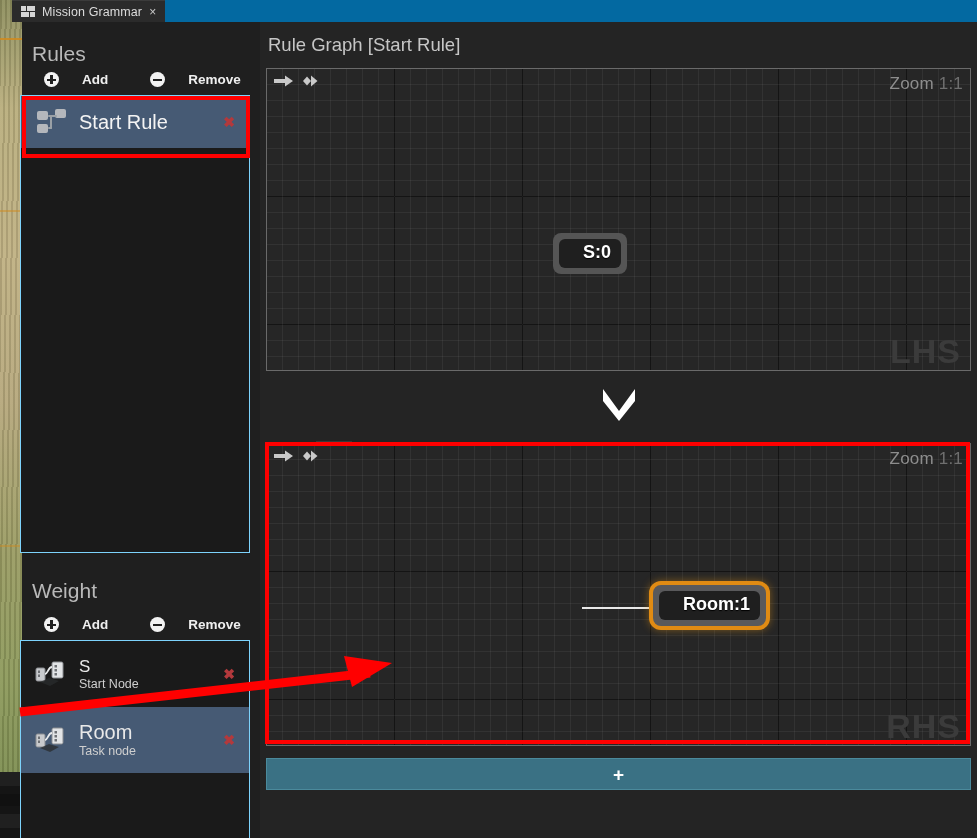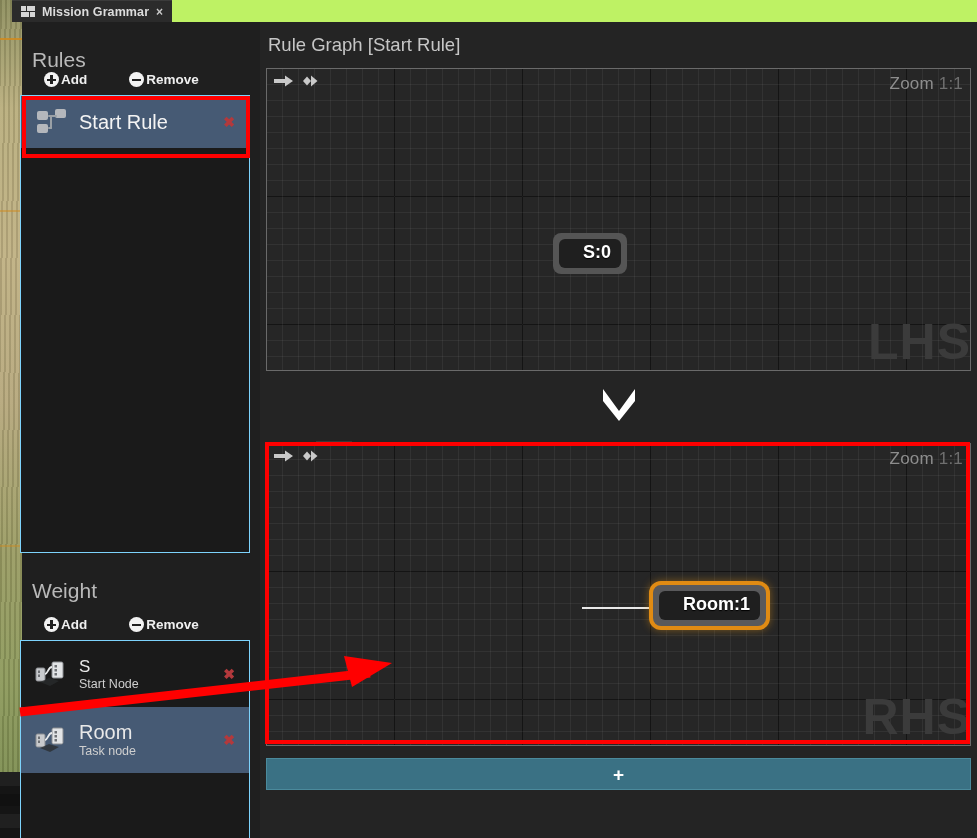--- a/index.html
+++ b/index.html
@@ -22,22 +22,21 @@
     position:absolute; left:0; width:22px; height:2px; background:#d08a1d; opacity:.85;
   }
   .viewport-strip-dark {
     position:absolute; left:0; top:772px; width:22px; height:66px; background:#151515;
   }
   .viewport-strip-dark .r { position:absolute; left:0; width:22px; background:#202020; }
 
   
   .tabbar {
     position: absolute; left: 12px; top: 0; width: 965px; height: 22px;
-    background: #bef264;
-    font-weight: bold;
+    background: #0369a1;
   }
   .tab {
     position: absolute; left: 0; top: 0; height: 22px;
     background: #2b2b2b;
     display: flex; align-items: center; gap: 7px;
     padding: 0 9px 0 9px;
     border-top: 1px solid #3b3b3b;
   }
   .tab-label { color: #dcdcdc; font-size: 12.5px; letter-spacing: .1px; }
   .tab-close { color: #c9c9c9; font-size: 12px; line-height: 1; }
@@ -53,21 +52,21 @@
   
   .left-col {
     position: absolute; left: 22px; top: 22px; width: 238px; height: 816px;
     background: #1f1f1f;
   }
   .panel-title {
     color: #b9b9b9; font-size: 21px; font-weight: 400;
     padding-left: 10px;
   }
   .btnrow { display: flex; align-items: center; gap: 42px; padding-left: 22px; }
-  .mini-btn { display:flex; align-items:center; gap:2px; }
+  .mini-btn { display:flex; align-items:center; gap:23px; }
   .mini-btn-label { color: #efefef; font-size: 13.5px; font-weight: bold; }
   .circ {
     width: 15px; height: 15px; border-radius: 50%;
     background: #f2f2f2; position: relative; flex: none;
   }
   .circ::before {
     content:""; position:absolute; left:3px; top:6.5px; width:9px; height:2.5px; background:#1f1f1f;
   }
   .circ.plus::after {
     content:""; position:absolute; left:6.2px; top:3.2px; width:2.5px; height:9px; background:#1f1f1f;
@@ -129,22 +128,22 @@
       linear-gradient(to bottom, rgba(0,0,0,.85) 1px, transparent 1px);
     background-size: 16px 16px, 16px 16px, 128px 128px, 128px 128px;
   }
   .graph-border { position:absolute; inset:0; border:1px solid #6a6a6a; pointer-events:none; }
   .zoom-label {
     position: absolute; right: 8px; top: 6px;
     font-size: 17px; color: #8d8d8d; letter-spacing: .2px;
   }
   .zoom-label .ratio { color: #6f6f6f; }
   .side-watermark {
-    position: absolute; right: 0; bottom: 0px;
-    font-size: 50px; font-weight: bold; color: #3b3b3b; letter-spacing: 1px;
+    position: absolute; right: 10px; bottom: 0px;
+    font-size: 34px; font-weight: bold; color: #3b3b3b; letter-spacing: 1px;
   }
   .nav-icons {
     position: absolute; left: 8px; top: 6px;
     display: flex; align-items: center; gap: 4px;
   }
 
   
   .gnode {
     position: absolute;
     background: #555555;
@@ -221,21 +220,21 @@
           <i></i>
           <i></i>
       </span>
       <span class="tab-label">Mission Grammar</span>
       <span class="tab-close">×</span>
     </div>
   </div>
 
   <div class="left-col">
 
-    <div class="panel-title" style="position:absolute; left:0; top:26px;">Rules</div>
+    <div class="panel-title" style="position:absolute; left:0; top:20px;">Rules</div>
 
     <div class="btnrow" style="position:absolute; left:0; top:50px;">
       <div class="mini-btn">
         <span class="circ plus"></span>
         <span class="mini-btn-label">Add</span>
       </div>
       <div class="mini-btn">
         <span class="circ"></span>
         <span class="mini-btn-label">Remove</span>
       </div>

